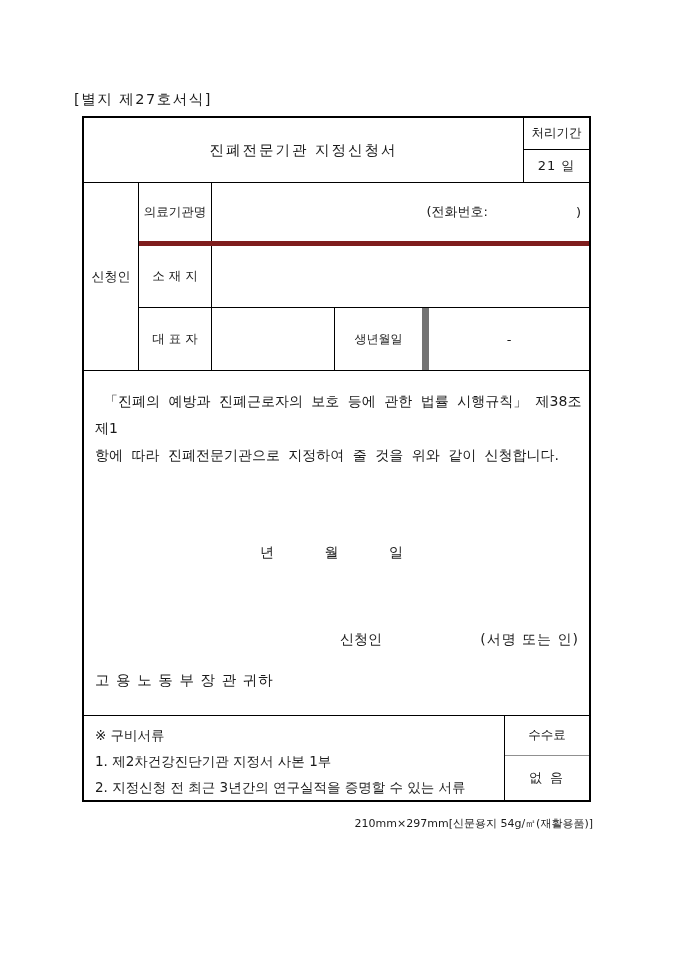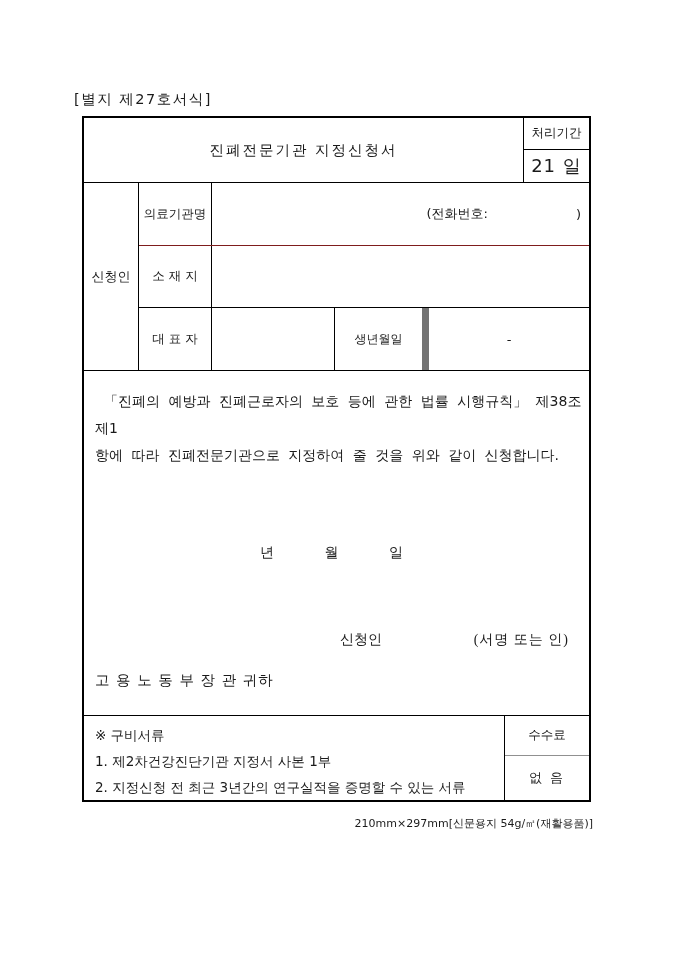--- a/index.html
+++ b/index.html
@@ -42,36 +42,36 @@
     display: flex; flex-direction: column;
   }
   .proc-label {
     height: 32px; border-bottom: 1px solid #000;
     display: flex; align-items: center; justify-content: center;
     font-size: 12.5px;
   }
   .proc-value {
     flex: 1;
     display: flex; align-items: center; justify-content: center;
-    font-size: 18px; letter-spacing: 1px;
+    font-size: 13px; letter-spacing: 1px;
   }
 
   
   .sec-applicant {
     display: flex; height: 188px;
     border-bottom: 1px solid #000;
   }
   .applicant-head {
     width: 55px; border-right: 1px solid #000;
     display: flex; align-items: center; justify-content: center;
     font-size: 13px;
   }
   .applicant-rows { flex: 1; display: flex; flex-direction: column; }
   .a-row { display: flex; }
-  .a-row.r1 { height: 63px; border-bottom: 1px solid #7f1d1d; }
+  .a-row.r1 { height: 63px; border-bottom: 5px solid #7f1d1d; }
   .a-row.r2 { height: 62px; border-bottom: 1px solid #000; }
   .a-row.r3 { flex: 1; }
   .field-label {
     width: 73px; border-right: 1px solid #000;
     display: flex; align-items: center; justify-content: center;
     font-size: 12.5px;
   }
   .field-value { flex: 1; position: relative; }
   .phone-wrap {
     position: absolute; top: 0; bottom: 0; right: 0; left: 0;
@@ -106,21 +106,21 @@
   .date-line {
     position: absolute; left: 176px; top: 173px;
     font-size: 14px;
   }
   .date-line span { margin-right: 46px; }
   .date-line span:last-child { margin-right: 0; }
   .sign-line {
     position: absolute; left: 0; right: 0; top: 260px; height: 20px;
   }
   .sign-applicant { position: absolute; left: 256px; }
-  .sign-note { position: absolute; right: 20px; letter-spacing: 1px; font-family: Liberation Serif, serif; }
+  .sign-note { position: absolute; right: 10px; letter-spacing: 1px; }
   .recipient-line {
     position: absolute; left: 11px; top: 300px;
     font-size: 14.5px; letter-spacing: 1px;
   }
 
   
   .sec-bottom { display: flex; height: 84px; }
   .attach-cell {
     flex: 1; padding: 6px 10px 16px 11px;
     font-size: 13.5px; line-height: 26px;

